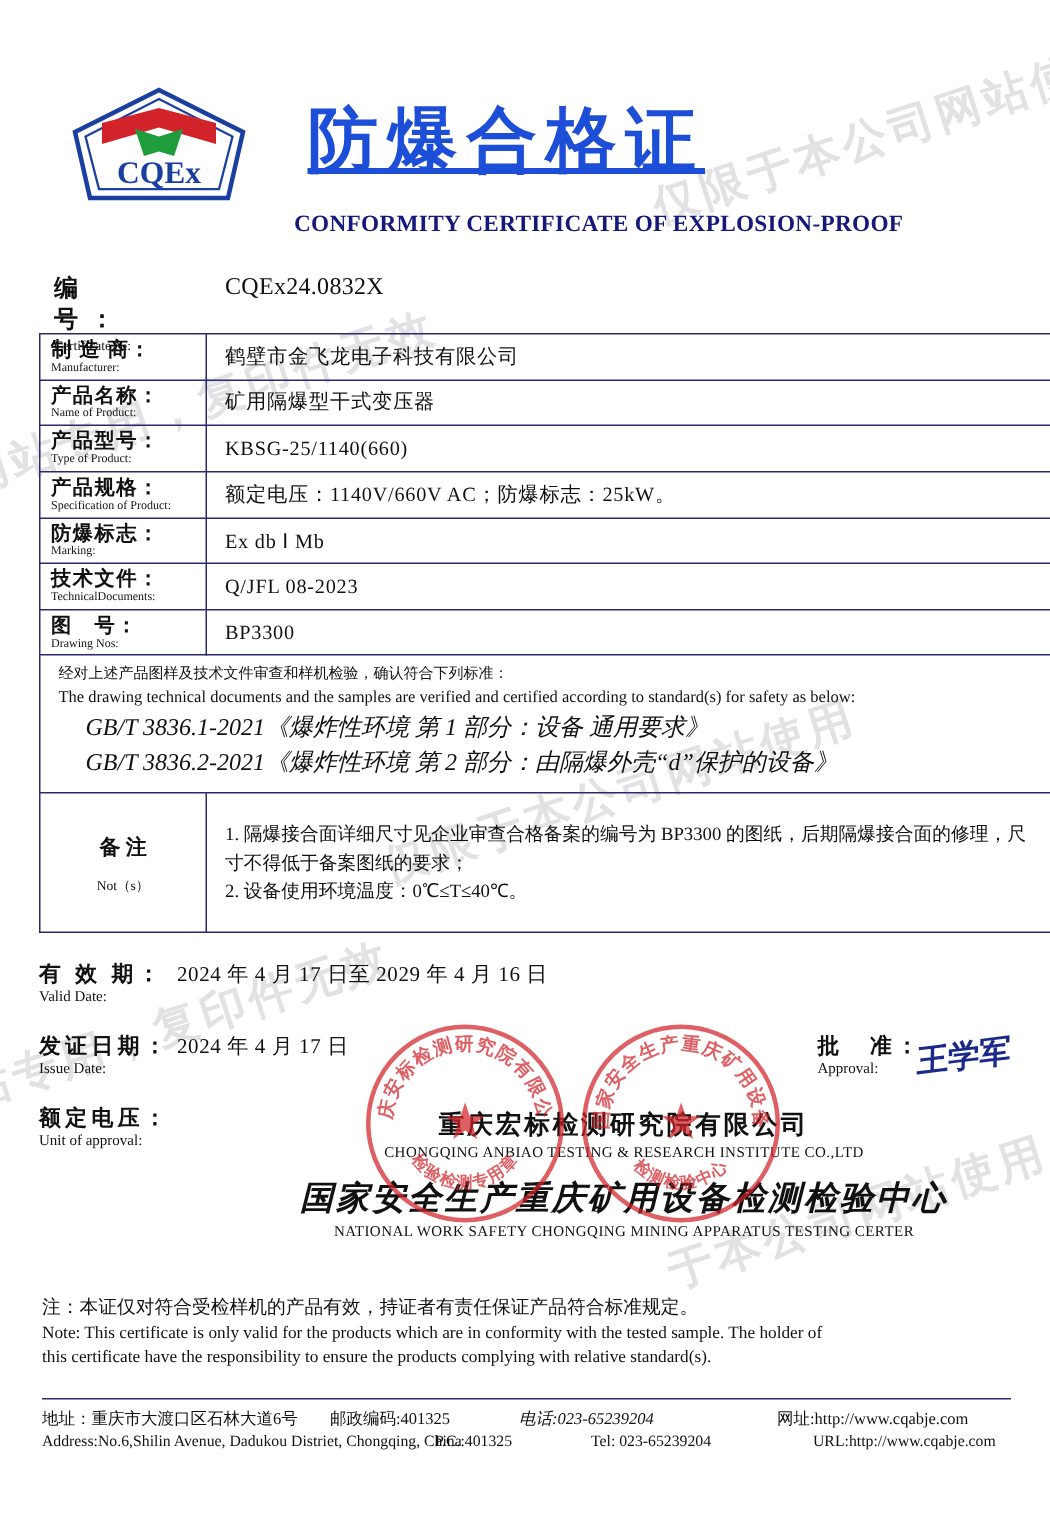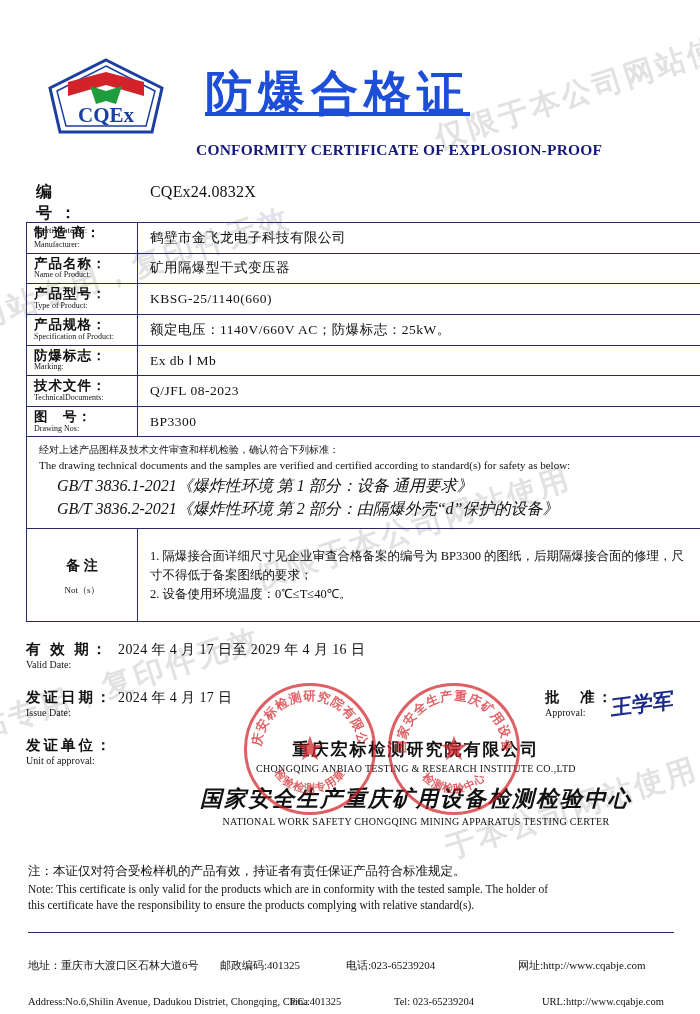--- a/index.html
+++ b/index.html
@@ -337,24 +337,24 @@
   .addr-cn {
     display: flex;
     font-size: 11px;
     letter-spacing: 0;
   }
   .addr-en {
     display: flex;
     font-size: 10.5px;
     margin-top: 3px;
   }
-  .addr-cn span, .addr-en span { white-space: nowrap; margin-top: 20px; }
+  .addr-cn span, .addr-en span { white-space: nowrap; }
   .a1 { width: 192px; }
   .a2 { width: 126px; }
-  .a3 { width: 172px; }
+  .a3 { width: 172px; font-style: italic; }
   .a4 { flex: 1; }
   .e1 { width: 262px; }
   .e2 { width: 104px; }
   .e3 { width: 148px; }
   .e4 { flex: 1; }
 </style>
 </head>
 <body>
 
 <div class="page">
@@ -483,21 +483,21 @@
         <div class="lab">
           <div class="cn">批　准：</div>
           <div class="en">Approval:</div>
         </div>
         <div class="sig">王学军</div>
       </div>
     </div>
 
     <div class="lrow">
       <div class="lab">
-        <div class="cn">发证单位：</div>
+        <div class="cn">额定电压：</div>
         <div class="en">Unit of approval:</div>
       </div>
       <div style="flex:1">
         <div class="org-cn">重庆宏标检测研究院有限公司</div>
         <div class="org-en">CHONGQING ANBIAO TESTING &amp; RESEARCH INSTITUTE CO.,LTD</div>
         <div class="org2-cn">国家安全生产重庆矿用设备检测检验中心</div>
         <div class="org2-en">NATIONAL WORK SAFETY CHONGQING MINING APPARATUS TESTING CERTER</div>
       </div>
     </div>
   </div>

